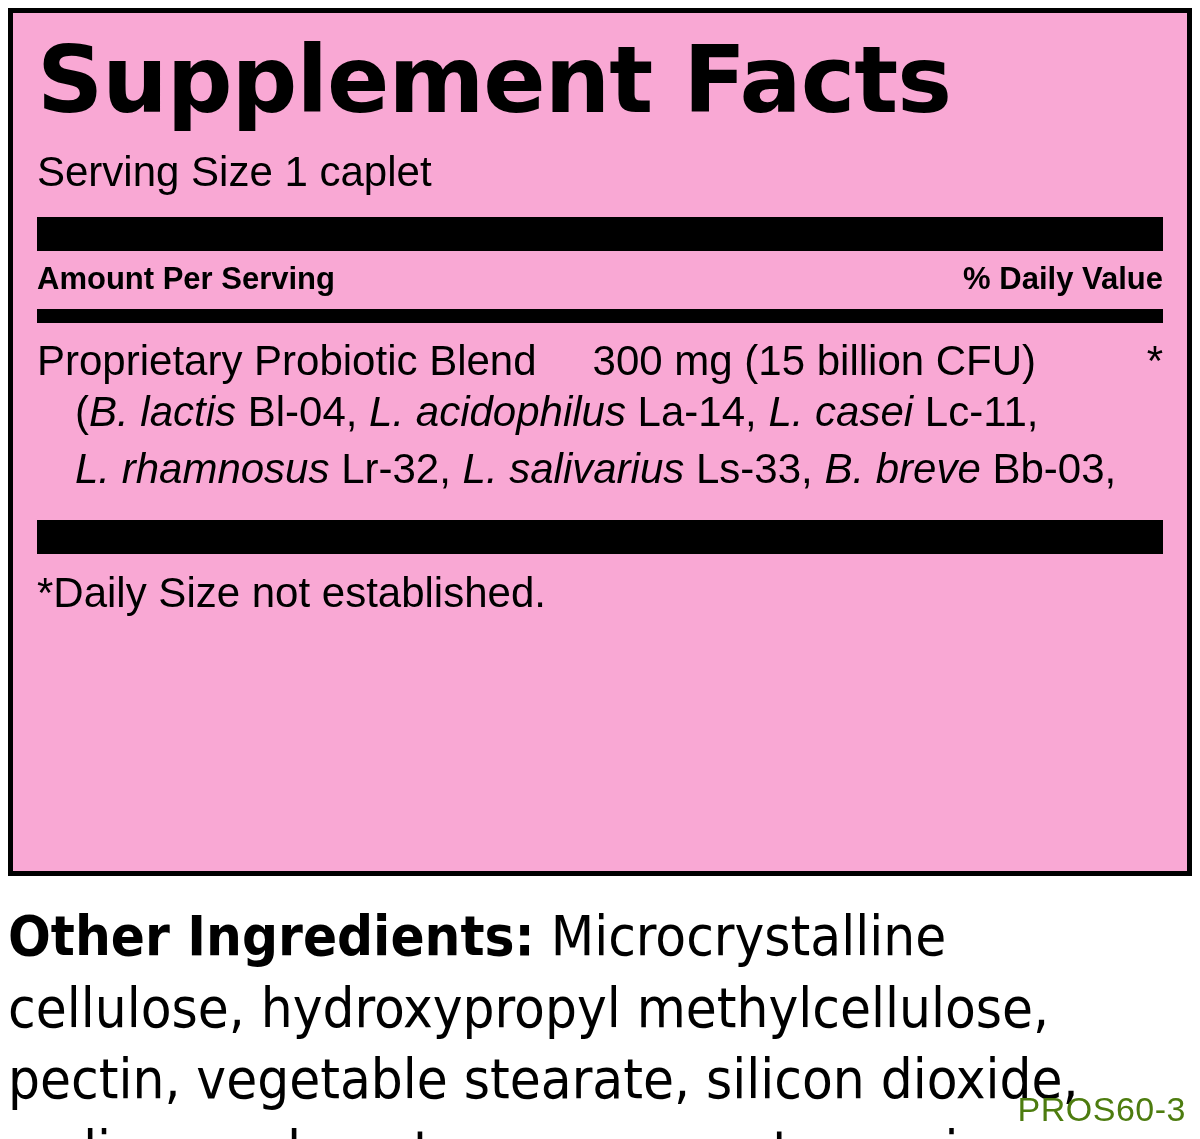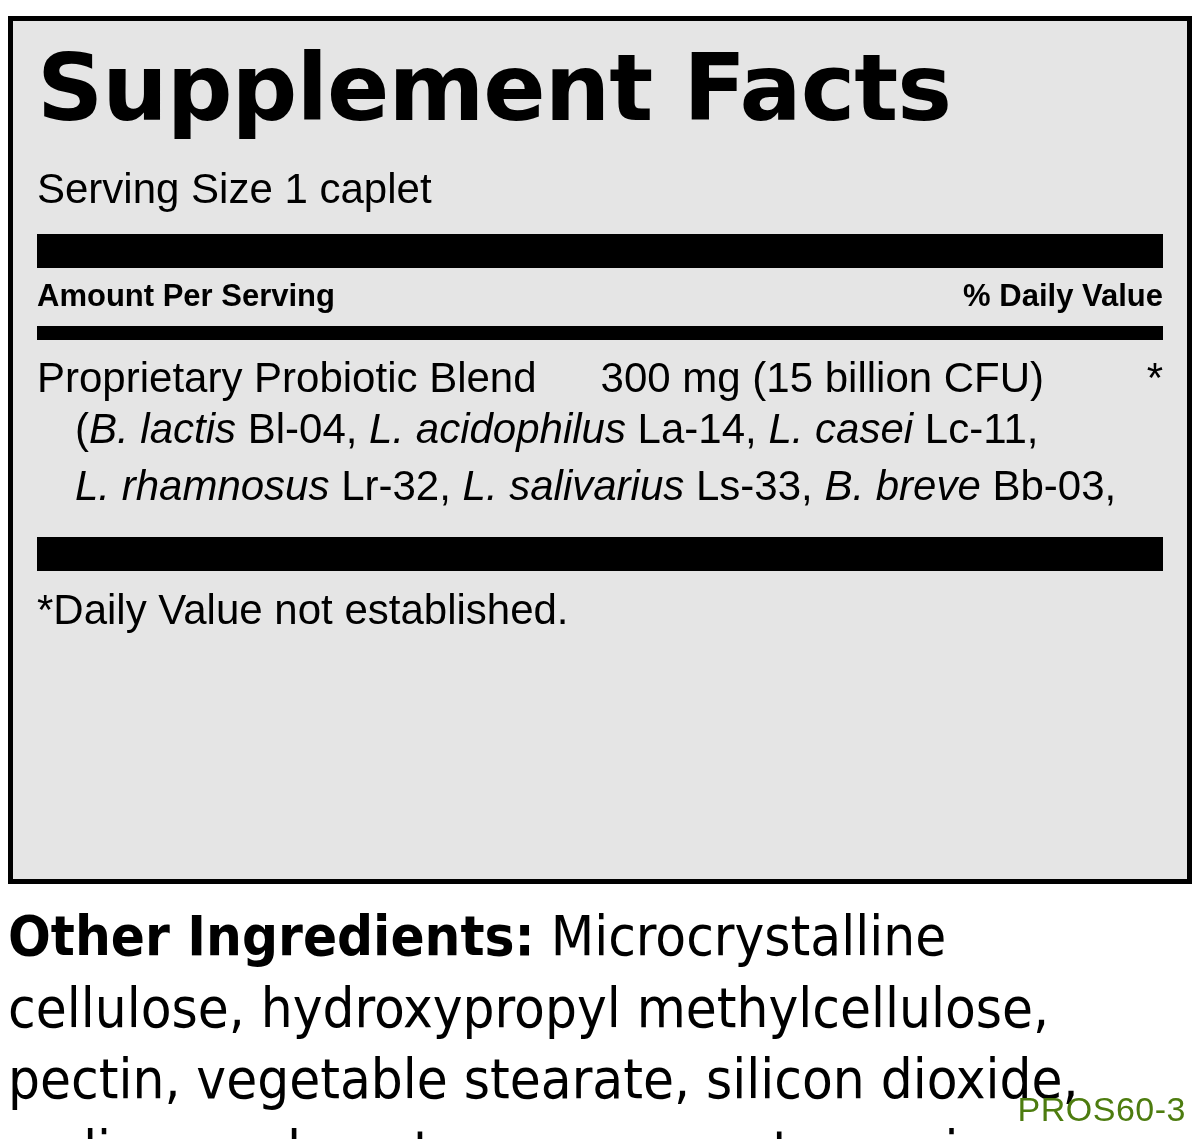--- a/index.html
+++ b/index.html
@@ -20,44 +20,44 @@
     position: relative;
     width: 1200px;
     height: 1139px;
     box-sizing: border-box;
   }
 
   
   .facts-panel {
     position: absolute;
     left: 8px;
-    top: 16px;
+    top: 8px;
     width: 1184px;
     height: 868px;
     box-sizing: border-box;
     border: 5px solid #000;
-    background: #e5e5e5;
+    background: #f9a8d4;
     padding: 0 24px;
   }
 
   .facts-title {
     font-family: "DejaVu Sans", sans-serif;
     font-weight: 700;
     font-size: 92px;
     line-height: 1.0;
     letter-spacing: -1px;
     margin: 22px 0 0 0;
     white-space: nowrap;
   }
 
   .serving-size {
     font-family: "Liberation Sans", sans-serif;
     font-size: 42px;
     line-height: 1.1;
-    margin-top: 31px;
+    margin-top: 22px;
   }
 
   .rule-thick {
     height: 34px;
     background: #000;
     margin-top: 22px;
   }
   .rule-med {
     height: 14px;
     background: #000;
@@ -76,21 +76,20 @@
 
   .blend-block {
     margin-top: 14px;
   }
   .blend-main {
     display: flex;
     align-items: flex-end;
     font-size: 42px;
     line-height: 1.12;
     white-space: nowrap;
-    gap: 8px;
   }
   .blend-name { }
   .blend-amount {
     margin-left: 56px;
   }
   .blend-star {
     margin-left: auto;
     font-size: 42px;
   }
   .strain-line {
@@ -158,21 +157,21 @@
         <span class="blend-amount">300 mg (15 billion CFU)</span>
         <span class="blend-star">*</span>
       </div>
 
       <div class="strain-line">(<i>B. lactis</i> Bl-04, <i>L. acidophilus</i> La-14, <i>L. casei</i> Lc-11,</div>
       <div class="strain-line"><i>L. rhamnosus</i> Lr-32, <i>L. salivarius</i> Ls-33, <i>B. breve</i> Bb-03,</div>
     </div>
 
     <div class="rule-thick"></div>
 
-    <div class="footnote">*Daily Value not established.</div>
+    <div class="footnote">*Daily Size not established.</div>
   </div>
 
   <div class="other-ingredients">
     <b>Other Ingredients:</b><span> Microcrystalline cellulose, hydroxypropyl methylcellulose, pectin, vegetable stearate, silicon dioxide, sodium carbonate, guar gum, turmeric (color).</span>
   </div>
 
   <div class="code-stamp">PROS60-3</div>
 
 </div>
 

